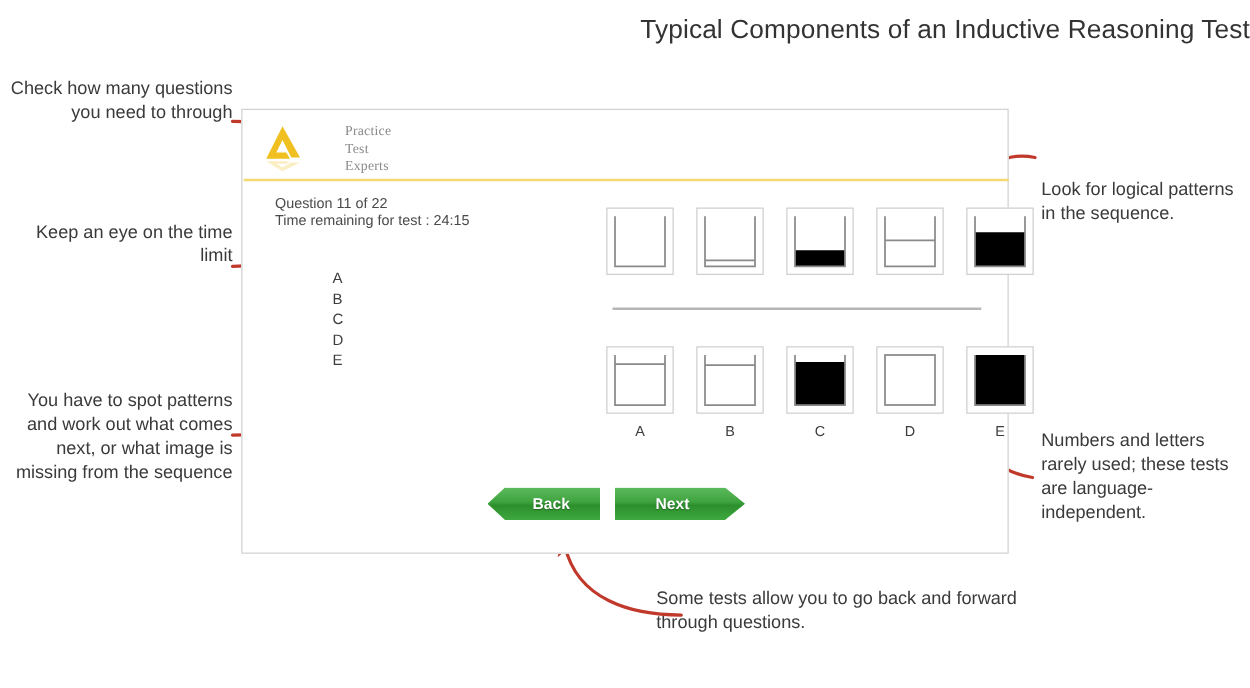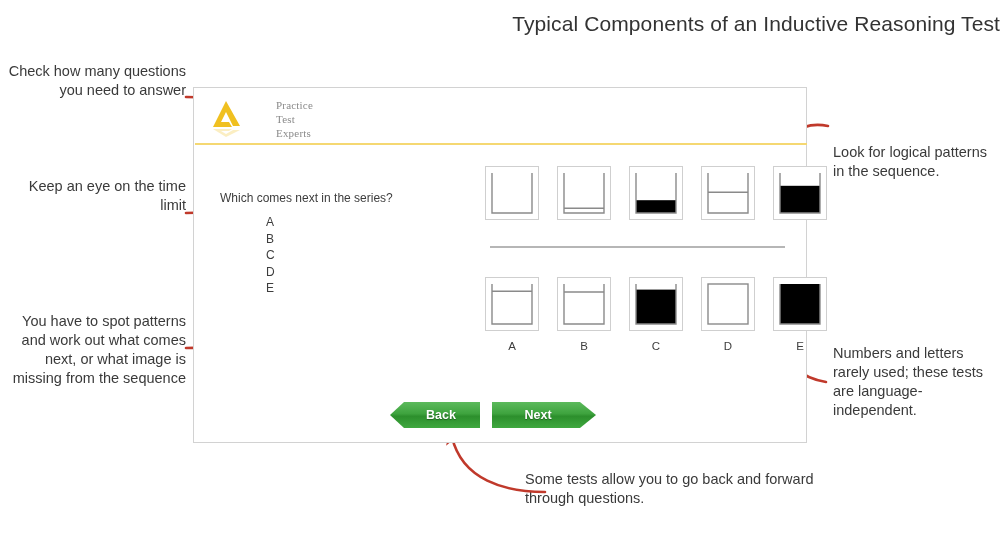--- a/index.html
+++ b/index.html
@@ -166,21 +166,21 @@
     top: 158px;
     width: 295px;
     height: 2px;
     background: #b6b6b6;
   }
 
   
   #nav-buttons {
     position: absolute;
     left: 196px;
-    top: 314px;
+    top: 302px;
     display: flex;
     gap: 12px;
   }
   .nav-btn {
     position: relative;
     height: 26px;
     display: flex;
     align-items: center;
     justify-content: center;
     color: #ffffff;
@@ -199,21 +199,21 @@
     width: 92px;
     padding-right: 12px;
     clip-path: polygon(0% 0%, calc(100% - 16px) 0%, 100% 50%, calc(100% - 16px) 100%, 0% 100%);
   }
 </style>
 </head>
 <body>
 
 <div id="page-title">Typical Components of an Inductive Reasoning Test</div>
 
-<div class="annotation right-align" id="anno-questions">Check how many questions you need to answer</div>
+<div class="annotation right-align" id="anno-questions">Check how many questions you need to through</div>
 <div class="annotation right-align" id="anno-time">Keep an eye on the time limit</div>
 <div class="annotation right-align" id="anno-spot">You have to spot patterns and work out what comes next, or what image is missing from the sequence</div>
 <div class="annotation left-align" id="anno-logical">Look for logical patterns in the sequence.</div>
 <div class="annotation left-align" id="anno-numbers">Numbers and letters rarely used; these tests are language-independent.</div>
 <div class="annotation left-align" id="anno-backfwd">Some tests allow you to go back and forward through questions.</div>
 
 <svg id="arrows" viewBox="0 0 1000 550">
   <defs>
     <marker id="ah" markerWidth="7" markerHeight="7" refX="3.2" refY="3.4" orient="auto" markerUnits="strokeWidth">
       <path d="M0.4,0.4 L6.4,3.4 L0.4,6.4 L1.9,3.4 Z" fill="#c0392b"></path>
@@ -242,22 +242,25 @@
       <path d="M16,2 L30,27 L23,27 L16,13 L11,23 L19,23 L22,28 L3,28 Z" fill="#f0c020"></path>
       <path d="M16,38 L30,31 L23,31 L16,35 L11,32 L19,32 L22,30 L3,30 Z" fill="#f7e08f" opacity="0.55"></path>
     </svg>
     <div id="logo-text">
       <div id="brand-tagline">Practice Test Experts</div>
     </div>
   </div>
 
   <div id="header-rule"></div>
 
-
-  <div id="question-prompt">Which comes next in the series?</div>
+  <div id="question-meta">
+    <div>Question 11 of 22</div>
+    <div>Time remaining for test : 24:15</div>
+  </div>
+
 
   <div id="option-letters">
     <div>A</div>
     <div>B</div>
     <div>C</div>
     <div>D</div>
     <div>E</div>
   </div>
 
   <div id="sequence-row">

